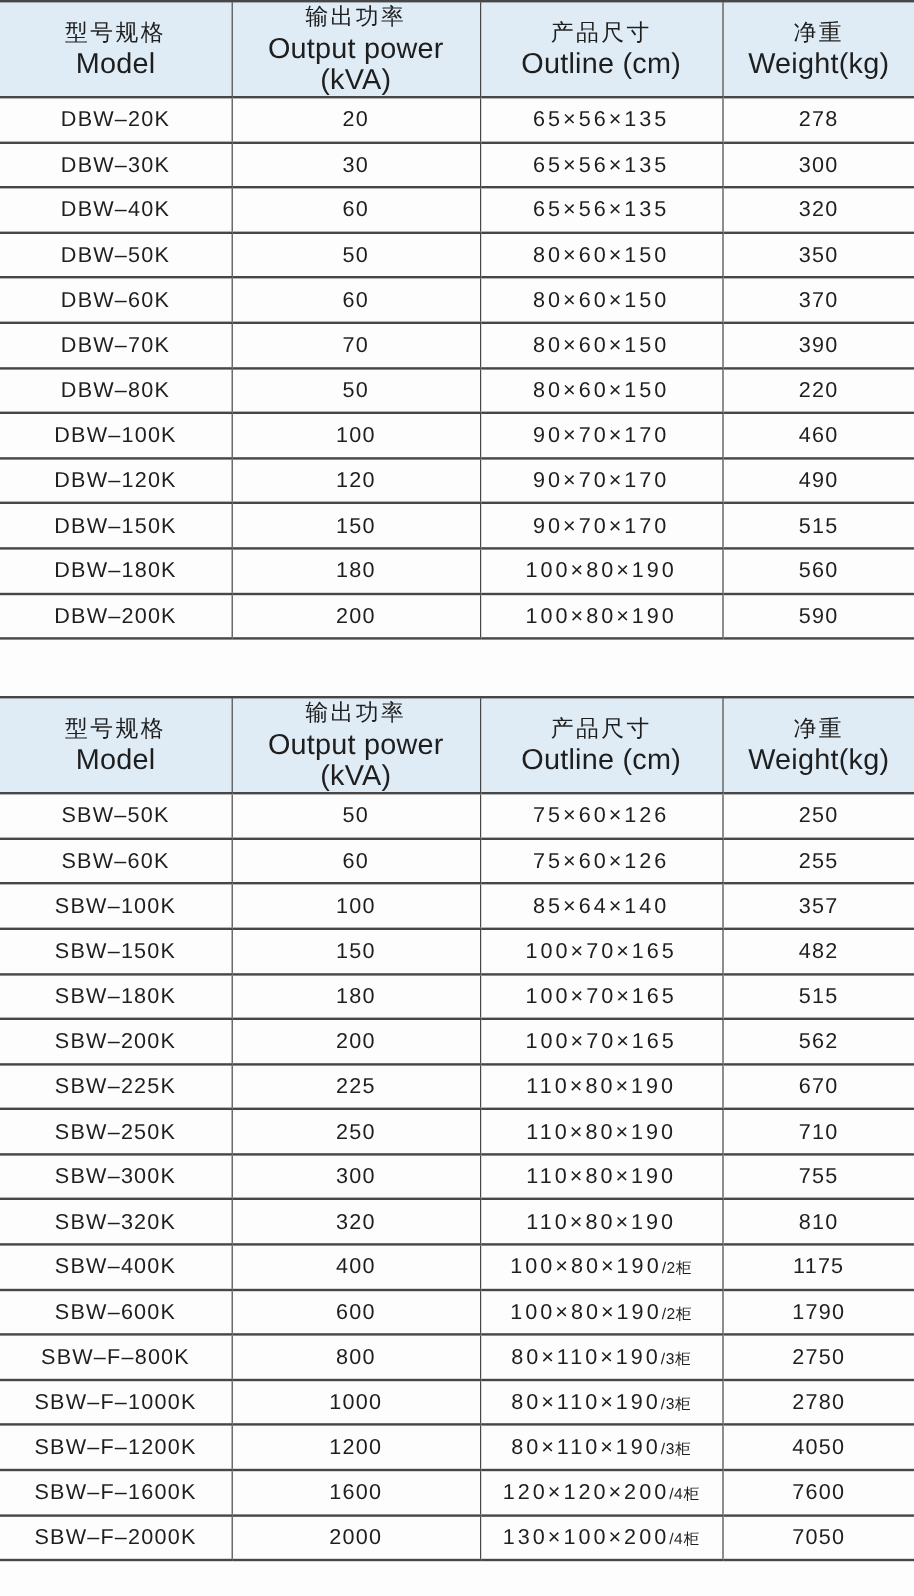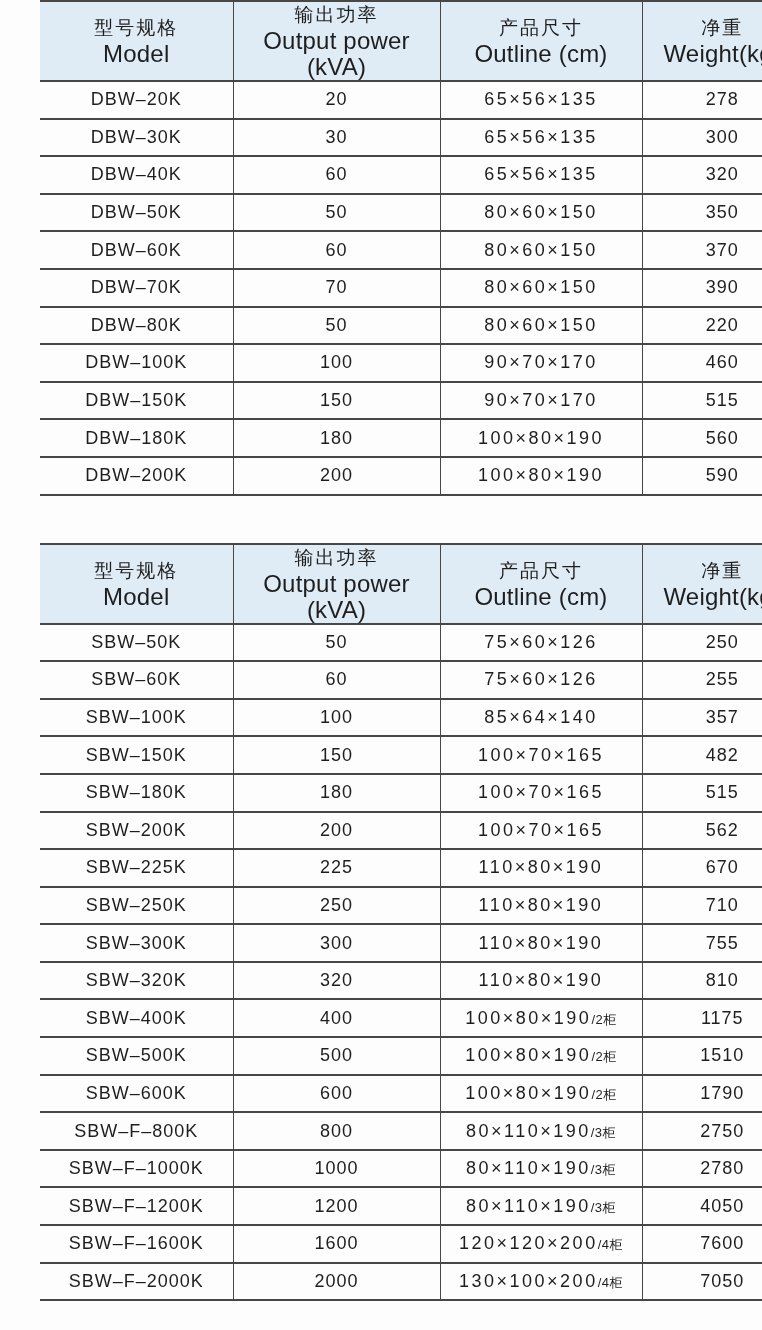--- a/index.html
+++ b/index.html
@@ -4,21 +4,21 @@
 <style>
   html, body { margin: 0; padding: 0; }
   body {
     width: 762px;
     height: 1330px;
     overflow: hidden;
     background: #fdfdfd;
     color: #1e1e1e;
     font-family: "Liberation Sans", "DejaVu Sans", sans-serif;
   }
-  .page { width: 682px; padding-left: 40px; }
+  .page { width: 682px; }
   table.spec {
     width: 762px;
     border-collapse: collapse;
     table-layout: fixed;
     border-top: 2px solid #474747;
   }
   table.spec th, table.spec td {
     border-bottom: 2px solid #474747;
     padding: 0;
     text-align: center;
@@ -125,20 +125,26 @@
           <td class="c-weight">220</td>
         </tr>
 
         <tr>
           <td class="c-model">DBW–100K</td>
           <td class="c-power">100</td>
           <td class="c-outline"><span class="main">90×70×170</span><span class="note"></span></td>
           <td class="c-weight">460</td>
         </tr>
 
+        <tr>
+          <td class="c-model">DBW–120K</td>
+          <td class="c-power">120</td>
+          <td class="c-outline"><span class="main">90×70×170</span><span class="note"></span></td>
+          <td class="c-weight">490</td>
+        </tr>
 
         <tr>
           <td class="c-model">DBW–150K</td>
           <td class="c-power">150</td>
           <td class="c-outline"><span class="main">90×70×170</span><span class="note"></span></td>
           <td class="c-weight">515</td>
         </tr>
 
         <tr>
           <td class="c-model">DBW–180K</td>
@@ -258,26 +264,20 @@
           <td class="c-weight">810</td>
         </tr>
 
         <tr>
           <td class="c-model">SBW–400K</td>
           <td class="c-power">400</td>
           <td class="c-outline"><span class="main">100×80×190</span><span class="note">/2柜</span></td>
           <td class="c-weight">1175</td>
         </tr>
 
-        <tr>
-          <td class="c-model">SBW–500K</td>
-          <td class="c-power">500</td>
-          <td class="c-outline"><span class="main">100×80×190</span><span class="note">/2柜</span></td>
-          <td class="c-weight">1510</td>
-        </tr>
 
         <tr>
           <td class="c-model">SBW–600K</td>
           <td class="c-power">600</td>
           <td class="c-outline"><span class="main">100×80×190</span><span class="note">/2柜</span></td>
           <td class="c-weight">1790</td>
         </tr>
 
         <tr>
           <td class="c-model">SBW–F–800K</td>

